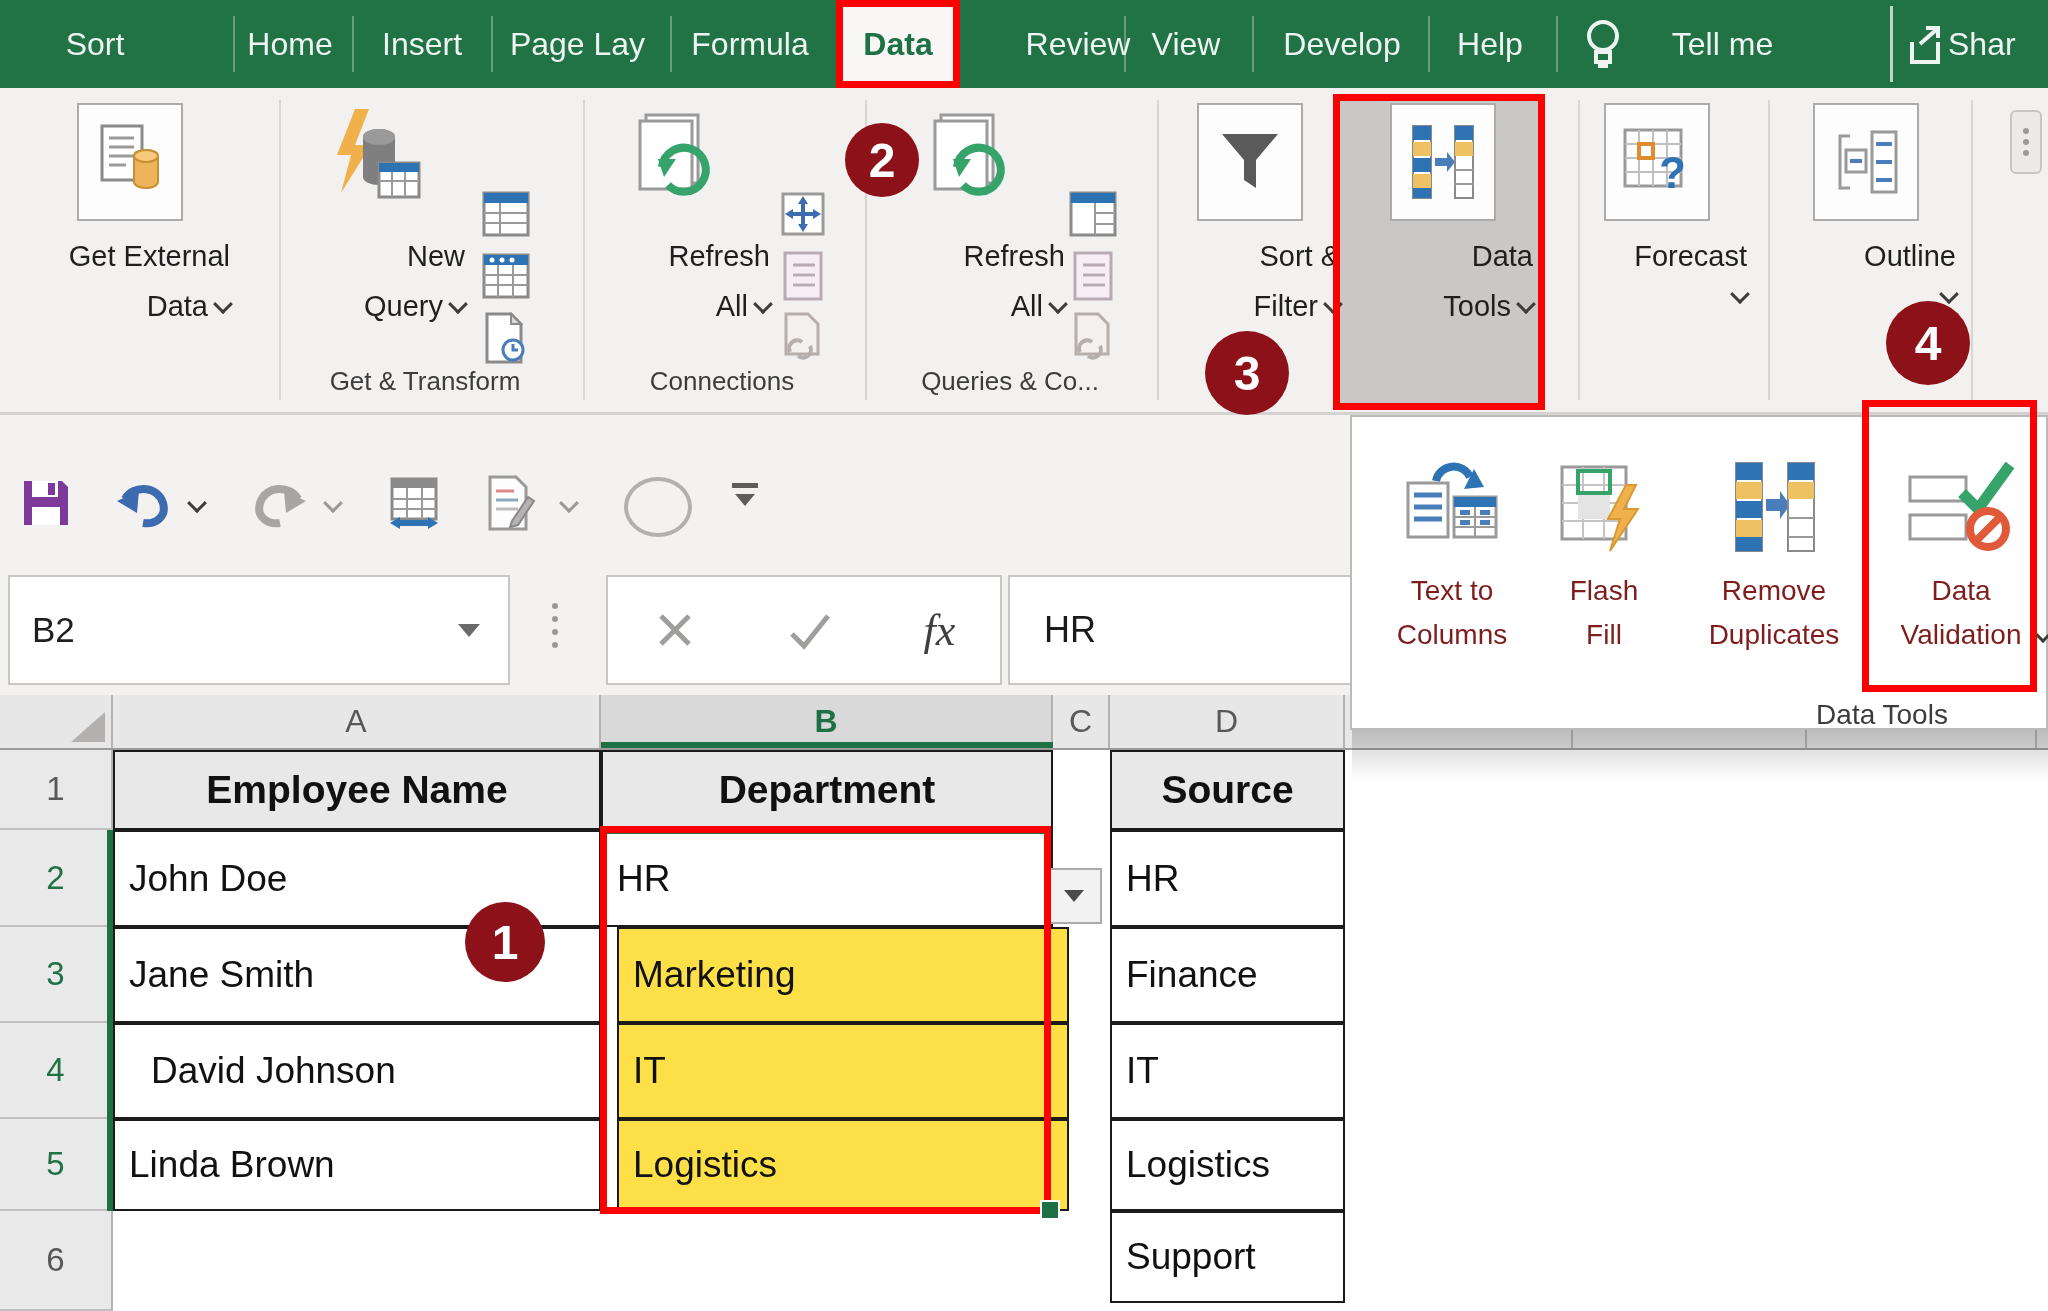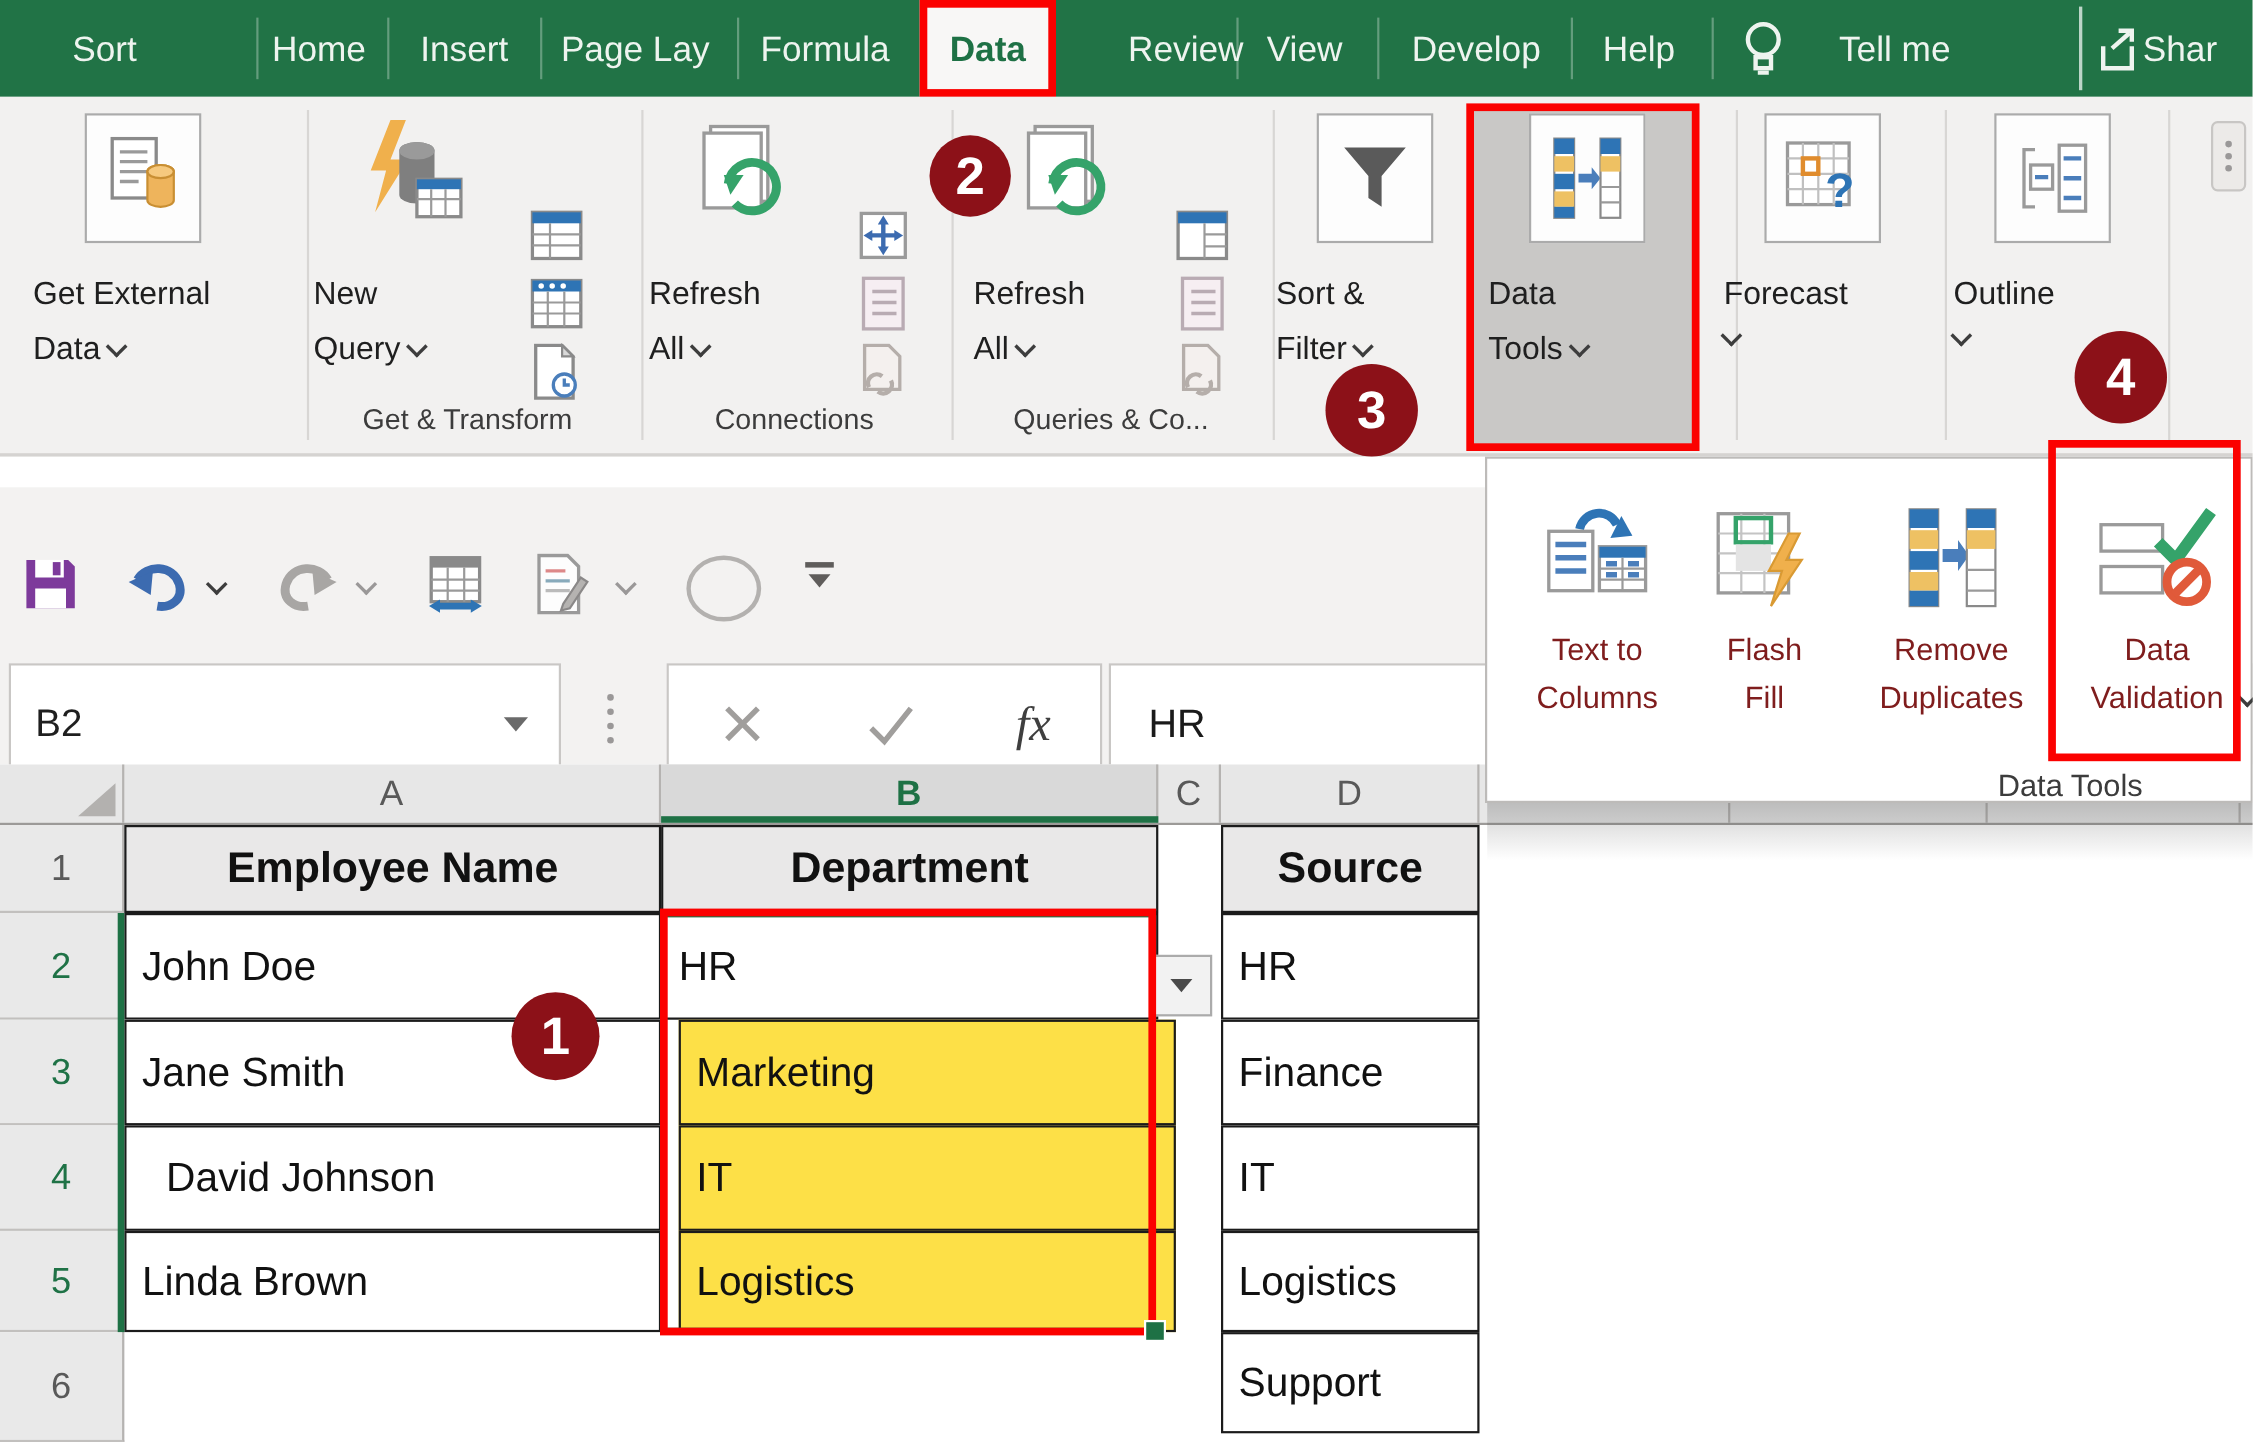--- a/index.html
+++ b/index.html
@@ -13,32 +13,32 @@
   .tab{top:0;height:88px;color:#eef4ef;font-size:32px;display:flex;align-items:center;justify-content:center;}
   .tabsep{top:16px;width:2px;height:56px;background:rgba(255,255,255,.30);}
   .tab-active{background:#f8f7f6;border:7px solid #fb0100;box-sizing:border-box;color:#1e7145;font-weight:bold;}
 
   
   .ribbon{left:0;top:88px;width:2048px;height:327px;background:#f2f1f0;border-bottom:3px solid #d5d3d1;box-sizing:border-box;}
   .rdiv{top:12px;width:2px;height:300px;background:#d8d6d4;}
   .rbtn{top:0;height:327px;}
   .iconbox{left:50%;transform:translateX(-50%);top:15px;width:106px;height:118px;background:#fdfdfd;
            border:2px solid #ababab;box-sizing:border-box;display:flex;align-items:center;justify-content:center;}
-  .rbl{left:0;width:100%;text-align:center;font-size:29px;color:#1f1f1f;display:flex;align-items:center;justify-content:flex-start;gap:8px;margin-top:11px;}
+  .rbl{left:0;width:100%;text-align:center;font-size:29px;color:#1f1f1f;display:flex;align-items:center;justify-content:flex-end;gap:8px;}
   .l1{top:152px;} .l2{top:202px;}
   .grplabel{top:278px;font-size:26px;color:#3c3c3c;text-align:center;}
   .chev{display:inline-block;width:11px;height:11px;border-right:3px solid #3d3d3d;border-bottom:3px solid #3d3d3d;
         transform:rotate(45deg) translate(-2px,-2px);}
   .smicon{width:56px;height:52px;display:flex;align-items:center;justify-content:center;}
   .gripper{background:#eceae8;border:2px solid #c8c6c4;border-radius:6px;display:flex;flex-direction:column;
            align-items:center;justify-content:center;gap:5px;}
   .gripper i{width:6px;height:6px;background:#9a9898;border-radius:50%;}
 
   
-  .chrome{left:0;top:415px;width:2048px;height:280px;background:#f3f2f1;margin-top:28px;}
+  .chrome{left:0;top:415px;width:2048px;height:280px;background:#f3f2f1;}
   .qicon{top:60px;width:56px;height:56px;display:flex;align-items:center;justify-content:center;}
   .qchev{top:84px;}
   .fbox{top:160px;height:110px;background:#fff;border:2px solid #c9c7c5;box-sizing:border-box;display:flex;align-items:center;}
   .dotsep{display:flex;flex-direction:column;gap:7px;}
   .dotsep i{width:6px;height:6px;background:#9a9898;border-radius:50%;}
 
   
   .hdrstrip{left:0;top:695px;width:2048px;height:55px;background:#e7e7e7;border-bottom:2px solid #9c9a98;box-sizing:border-box;}
   .hcell{top:695px;height:53px;font-size:32px;color:#595959;display:flex;align-items:center;justify-content:center;border-right:2px solid #b5b3b1;box-sizing:border-box;}
   .rowhdr{left:0;width:113px;font-size:33px;color:#595959;display:flex;align-items:center;justify-content:center;

